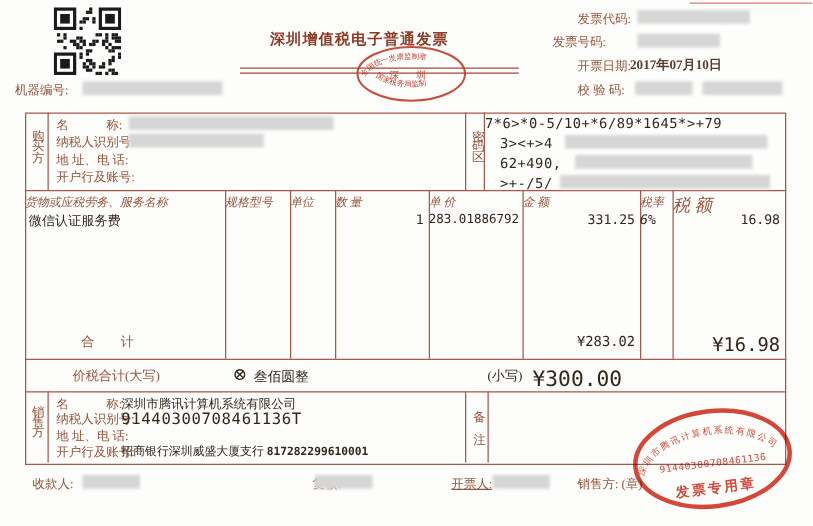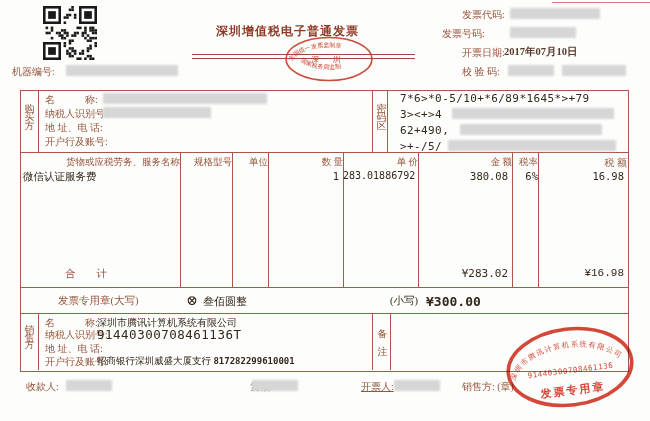--- a/index.html
+++ b/index.html
@@ -8,21 +8,21 @@
   .abs{position:absolute;white-space:nowrap;}
   .lbl{color:#96543c;}
   .val{color:#33261c;}
   .mono{font-family:"DejaVu Sans Mono","Liberation Mono",monospace;}
   .blur{position:absolute;background:#d6d6d6;filter:blur(1.2px);border-radius:1px;height:11px;}
   .vline{position:absolute;width:1px;background:#a85848;}
   .hline{position:absolute;height:1px;background:#a85848;}
   .vtext{writing-mode:vertical-rl;text-orientation:upright;color:#96543c;}
   .box{position:absolute;border:1.4px solid #a85848;}
   .rt{text-align:right;}
-  .ct{text-align:right;}
+  .ct{text-align:left;font-style:italic;}
   svg text{font-family:"Liberation Serif","DejaVu Serif",serif;}
 </style>
 </head>
 <body>
 
 <div class="page">
 
   <div class="hline" style="left:552px;top:2px;width:98px;opacity:.65;background:#c3392c;"></div>
 
   <svg id="qr" class="abs" style="left:43px;top:5px" width="54" height="56" viewBox="0 0 21 21" fill="#1a1a1a">
@@ -160,21 +160,21 @@
   <div class="vline" style="left:387px;top:90px;height:62px;"></div>
   <div class="abs vtext" style="left:22px;top:96px;font-size:10px;letter-spacing:8px;">购买方</div>
   <span class="abs lbl" style="left:45px;top:93px;font-size:10px;">名　　　称:</span>
   <div class="blur" style="left:103px;top:93px;width:164px;"></div>
   <span class="abs lbl" style="left:45px;top:107px;font-size:10px;">纳税人识别号:</span>
   <div class="blur" style="left:103px;top:107px;width:108px;"></div>
   <span class="abs lbl" style="left:45px;top:121px;font-size:10px;">地 址、电 话:</span>
   <span class="abs lbl" style="left:45px;top:135px;font-size:10px;">开户行及账号:</span>
 
   <div class="abs vtext" style="left:374px;top:95px;font-size:10px;letter-spacing:9px;">密码区</div>
-  <span class="abs val mono" style="left:400px;top:92px;font-size:11px;letter-spacing:.4px;">7*6&gt;*0-5/10+*6/89*1645*&gt;+79</span>
+  <span class="abs val mono" style="left:388px;top:92px;font-size:11px;letter-spacing:.4px;">7*6&gt;*0-5/10+*6/89*1645*&gt;+79</span>
   <span class="abs val mono" style="left:400px;top:108px;font-size:11px;letter-spacing:.4px;">3&gt;&lt;+&gt;4</span>
   <div class="blur" style="left:452px;top:108px;width:162px;"></div>
   <span class="abs val mono" style="left:400px;top:124px;font-size:11px;letter-spacing:.4px;">62+490,</span>
   <div class="blur" style="left:460px;top:124px;width:142px;"></div>
   <span class="abs val mono" style="left:400px;top:140px;font-size:11px;letter-spacing:.4px;">&gt;+-/5/</span>
   <div class="blur" style="left:448px;top:140px;width:168px;"></div>
 
   <div class="vline" style="left:180px;top:152px;height:135px;"></div>
   <div class="vline" style="left:232px;top:152px;height:135px;"></div>
   <div class="vline" style="left:268px;top:152px;height:135px;"></div>
@@ -183,40 +183,40 @@
   <div class="vline" style="left:512px;top:152px;height:135px;"></div>
   <div class="vline" style="left:538px;top:152px;height:135px;"></div>
 
   <span class="abs lbl ct" style="left:20px;top:156px;width:160px;font-size:9.5px;">货物或应税劳务、服务名称</span>
   <span class="abs lbl ct" style="left:180px;top:156px;width:52px;font-size:9.5px;">规格型号</span>
   <span class="abs lbl ct" style="left:232px;top:156px;width:36px;font-size:9.5px;">单位</span>
   <span class="abs lbl ct" style="left:268px;top:156px;width:75px;font-size:9.5px;">数 量</span>
   <span class="abs lbl ct" style="left:343px;top:156px;width:75px;font-size:9.5px;">单 价</span>
   <span class="abs lbl ct" style="left:418px;top:156px;width:94px;font-size:9.5px;">金 额</span>
   <span class="abs lbl ct" style="left:512px;top:156px;width:26px;font-size:9.5px;">税率</span>
-  <span class="abs lbl ct" style="left:538px;top:156px;width:89px;font-size:10px;">税 额</span>
+  <span class="abs lbl ct" style="left:538px;top:156px;width:89px;font-size:14px;">税 额</span>
 
   <div>
     <span class="abs val" style="left:23px;top:170px;font-size:10.5px;text-align:center;">微信认证服务费</span>
     <span class="abs val rt mono" style="left:268px;top:170px;width:71px;font-size:10.5px;">1</span>
     <span class="abs val rt mono" style="left:343px;top:170px;width:72px;font-size:10px;">283.01886792</span>
-    <span class="abs val rt mono" style="left:418px;top:170px;width:90px;font-size:10.5px;">380.08</span>
+    <span class="abs val rt mono" style="left:418px;top:170px;width:90px;font-size:10.5px;">331.25</span>
     <span class="abs val ct mono" style="left:512px;top:170px;width:26px;font-size:10.5px;">6%</span>
     <span class="abs val rt mono" style="left:538px;top:170px;width:86px;font-size:10.5px;">16.98</span>
   </div>
 
   <span class="abs lbl" style="left:65px;top:267px;font-size:10.5px;">合　　计</span>
   <span class="abs val rt mono" style="left:418px;top:267px;width:90px;font-size:11px;">¥283.02</span>
-  <span class="abs val rt mono" style="left:538px;top:267px;width:86px;font-size:11px;font-family:Liberation Mono, monospace;">¥16.98</span>
-
-  <span class="abs lbl" style="left:58px;top:294px;font-size:10.5px;">发票专用章(大写)</span>
+  <span class="abs val rt mono" style="left:538px;top:267px;width:86px;font-size:15px;">¥16.98</span>
+
+  <span class="abs lbl" style="left:58px;top:294px;font-size:10.5px;">价税合计(大写)</span>
   <span class="abs val" style="left:186px;top:292px;font-size:14px;">⊗</span>
   <span class="abs val" style="left:203px;top:294px;font-size:11px;">叁佰圆整</span>
   <span class="abs val" style="left:390px;top:294px;font-size:10.5px;">(小写)</span>
-  <span class="abs val mono" style="left:426px;top:294px;font-size:13px;font-weight:bold;">¥300.00</span>
+  <span class="abs val mono" style="left:426px;top:294px;font-size:17px;">¥300.00</span>
 
   <div class="vline" style="left:38px;top:313px;height:57px;"></div>
   <div class="vline" style="left:372px;top:313px;height:57px;"></div>
   <div class="vline" style="left:390px;top:313px;height:57px;"></div>
   <div class="abs vtext" style="left:22px;top:317px;font-size:10px;letter-spacing:7px;">销售方</div>
   <span class="abs lbl" style="left:45px;top:316px;font-size:10px;">名　　　称:</span>
   <span class="abs val" style="left:97px;top:316px;font-size:10px;">深圳市腾讯计算机系统有限公司</span>
   <span class="abs lbl" style="left:45px;top:328px;font-size:10px;">纳税人识别号:</span>
   <span class="abs val mono" style="left:97px;top:327px;font-size:12.5px;letter-spacing:.5px;">91440300708461136T</span>
   <span class="abs lbl" style="left:45px;top:342px;font-size:10px;">地 址、电 话:</span>

